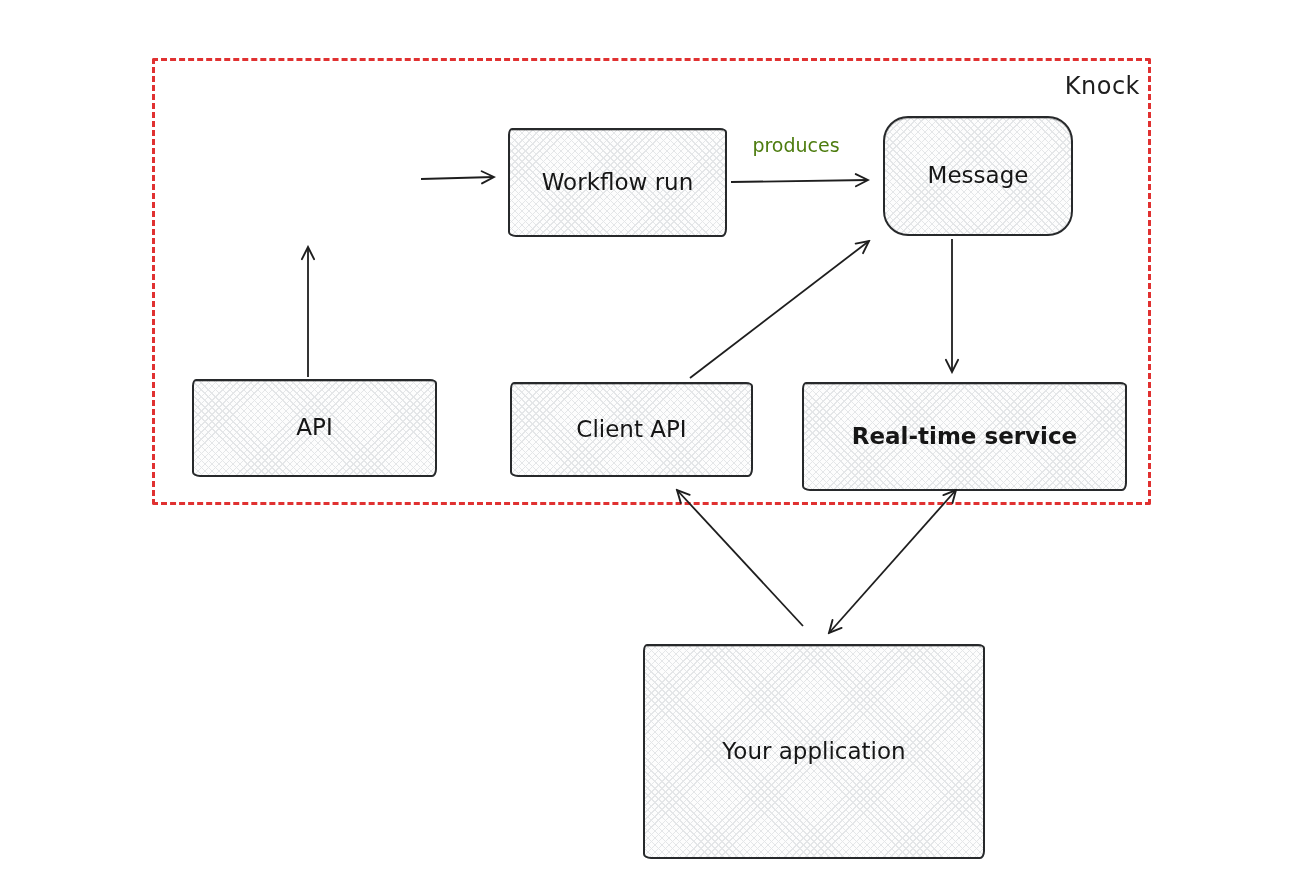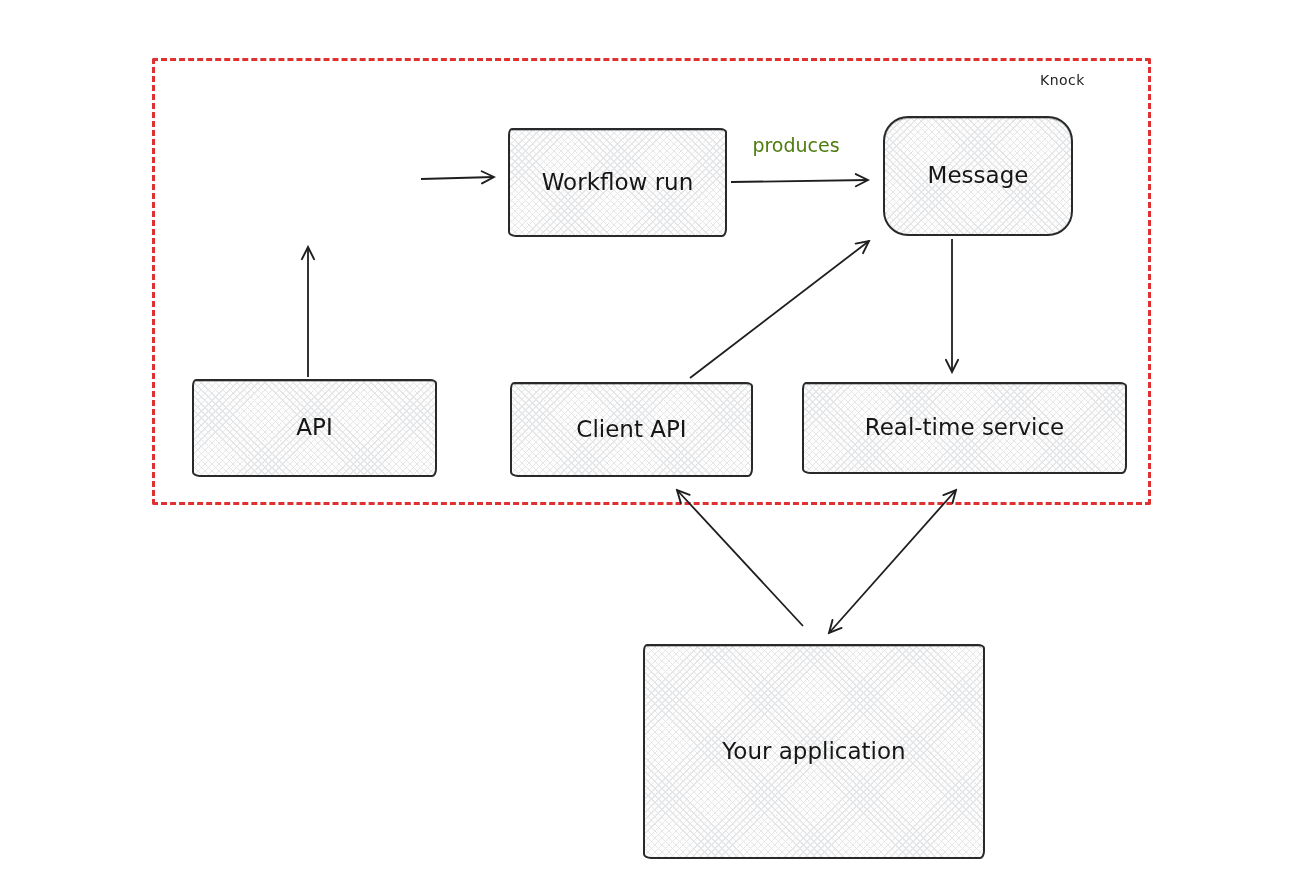--- a/index.html
+++ b/index.html
@@ -20,22 +20,22 @@
     position: absolute;
     left: 152px; top: 58px;
     width: 999px; height: 447px;
     border: 3px dashed #e03131;
     border-radius: 2px;
   }
   .boundary-label {
     position: absolute;
     left: 1040px; top: 72px;
     width: 100px;
-    text-align: left;
-    font-size: 14px;
+    text-align: right;
+    font-size: 24px;
     letter-spacing: 0.5px;
     color: #1e1e1e;
   }
   
   .node {
     position: absolute;
     display: flex;
     align-items: center;
     justify-content: center;
     text-align: center;
@@ -51,21 +51,21 @@
     line-height: 1.3;
     color: #161616;
   }
   .node-label { padding: 0 10px; }
   .node-workflow-trigger { left: 199px; top: 127px; width: 218px; height: 107px; }
   .node-workflow-trigger .node-label { max-width: 135px; }
   .node-workflow-run     { left: 508px; top: 128px; width: 219px; height: 109px; }
   .node-message          { left: 883px; top: 116px; width: 190px; height: 120px; border-radius: 25px; }
   .node-api              { left: 192px; top: 379px; width: 245px; height:  98px; }
   .node-client-api       { left: 510px; top: 382px; width: 243px; height:  95px; }
-  .node-realtime-service { left: 802px; top: 382px; width: 325px; height:  92px; }
+  .node-realtime-service { left: 802px; top: 382px; width: 325px; height:  109px; font-weight: bold; }
   .node-your-application { left: 643px; top: 644px; width: 342px; height: 215px; }
   
   .arrows {
     position: absolute;
     left: 0; top: 0;
     width: 1302px; height: 884px;
     pointer-events: none;
   }
   .edge-label {
     position: absolute;

